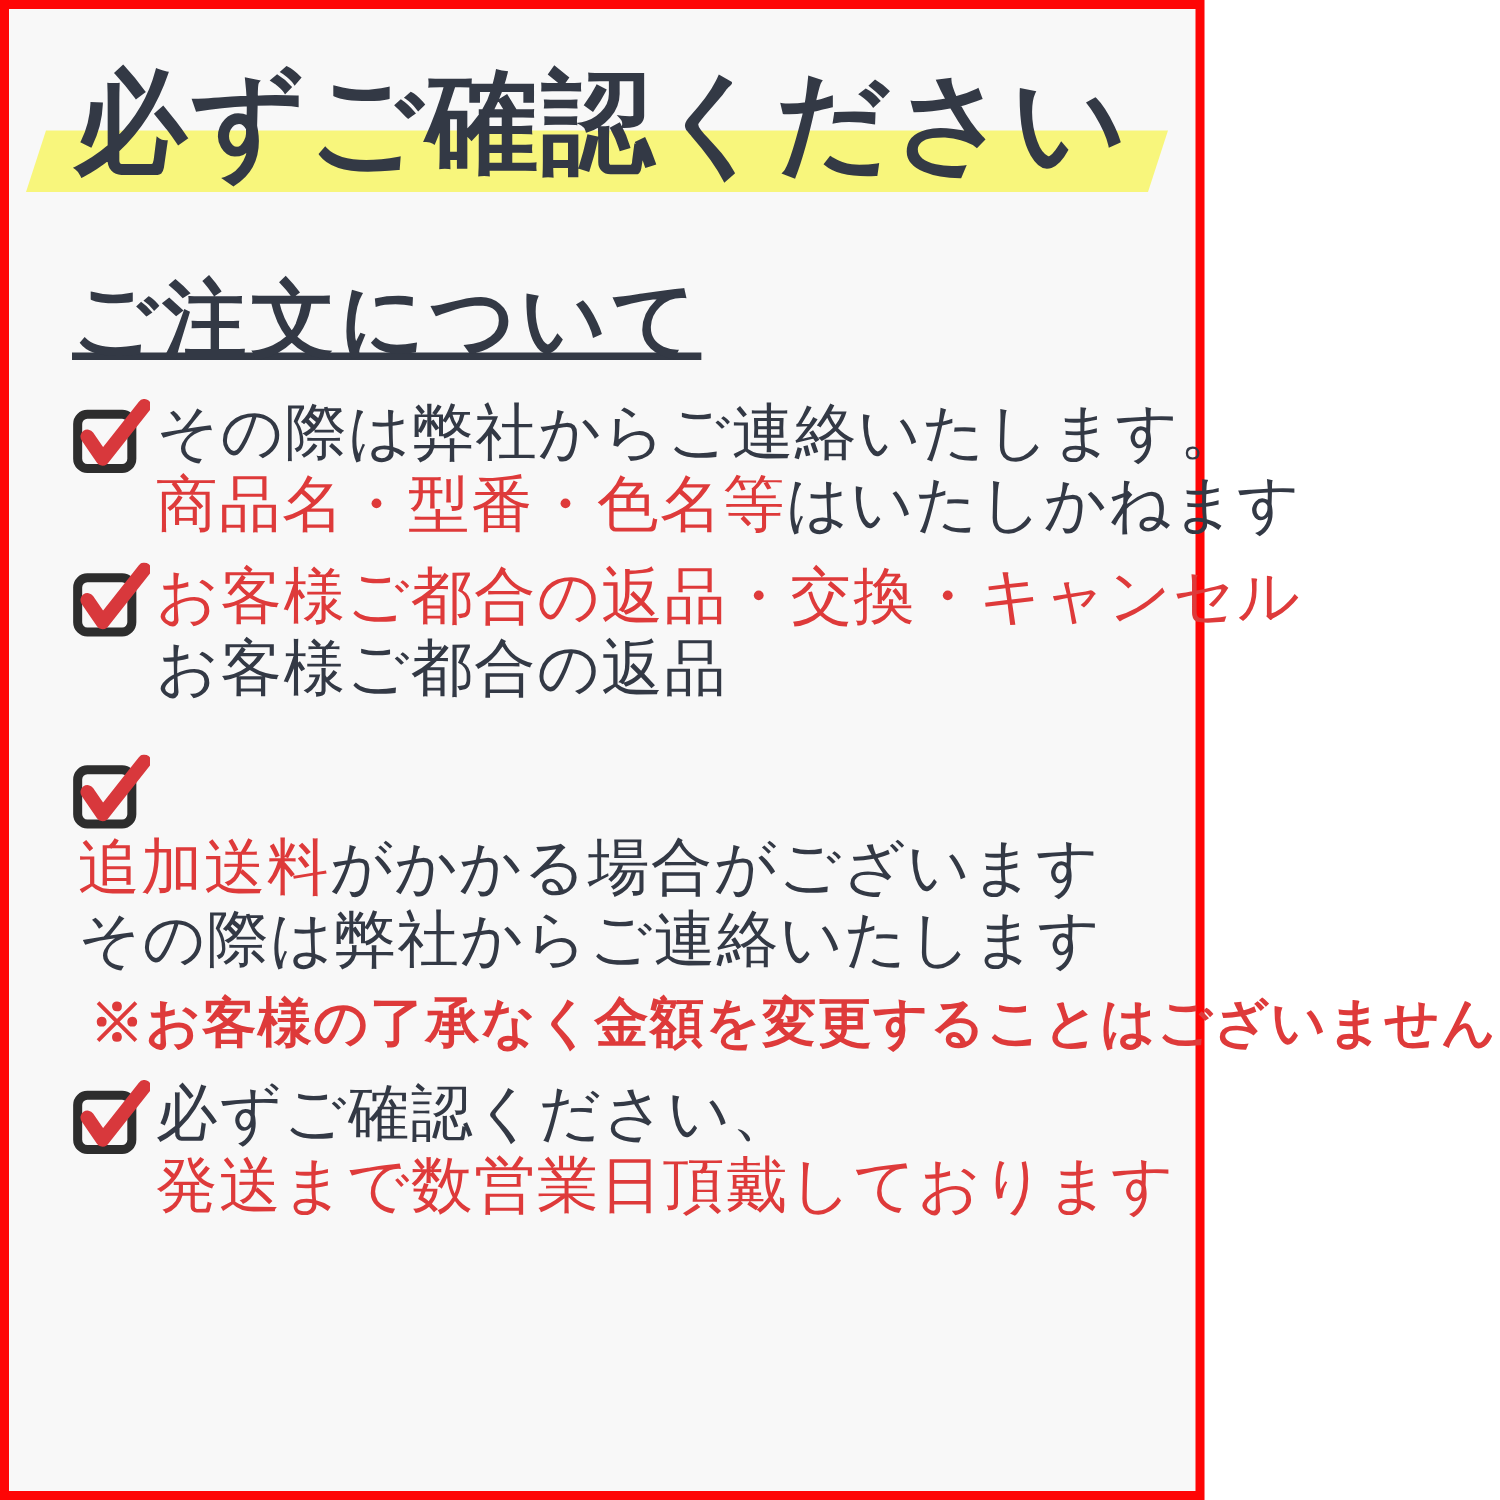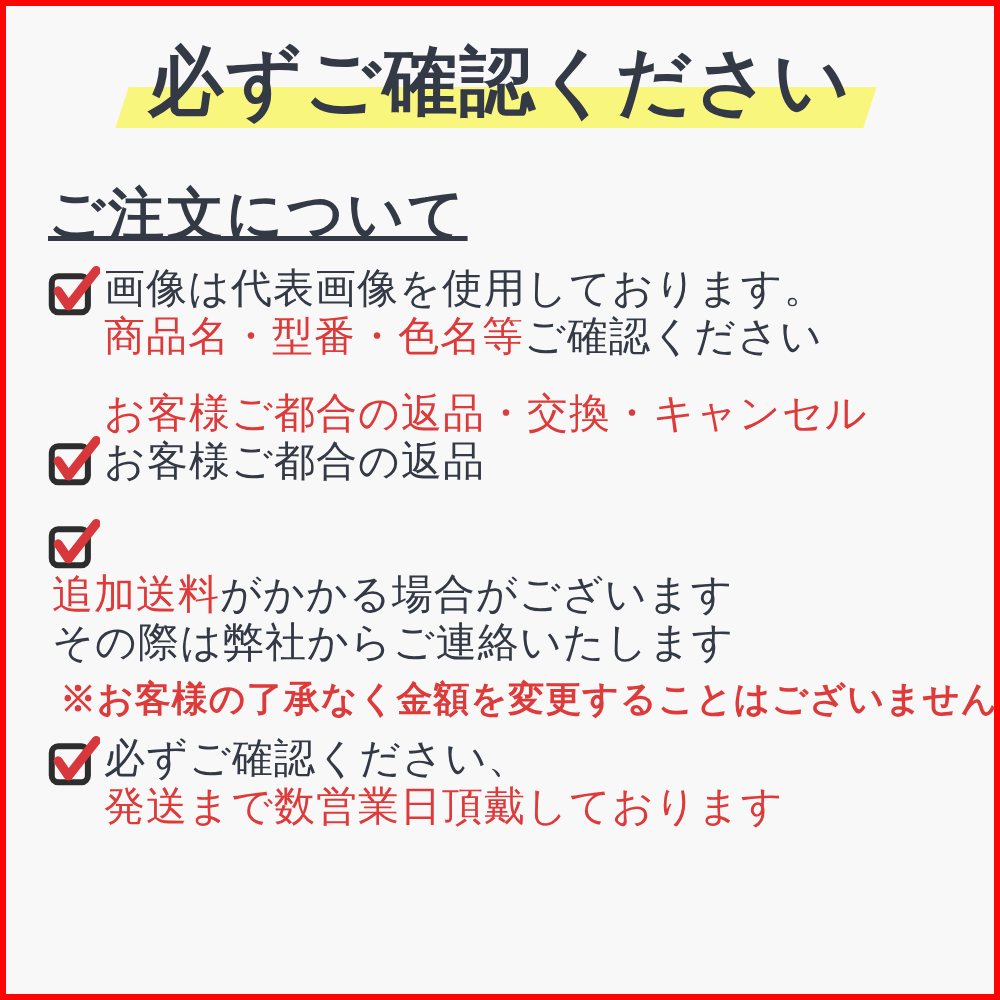--- a/index.html
+++ b/index.html
@@ -10,21 +10,21 @@
     --checkbox-outline:#2d2d2d;
     --page-bg:#f8f8f8;
   }
   *{margin:0;padding:0;box-sizing:border-box;}
   html,body{width:1000px;height:1000px;overflow:hidden;}
   body{
     font-family:"DejaVu Serif","Liberation Serif",serif;
     background:#fff;
   }
   .frame{
-    width:1000px;height:1000px;
+    width:803px;height:1000px;
     background:var(--page-bg,#f8f8f8);
     border:6px solid var(--border-red,#fe0505);
     position:relative;
   }
   
   .title-wrap{
     margin-top:34px;
     text-align:center;
   }
   .title{
@@ -60,21 +60,21 @@
     color:var(--text-dark,#333945);
     white-space:nowrap;
   }
   .heading-orders{margin-top:58px;text-decoration:underline;}
   .heading-stock{margin-top:28px;}
   .item{
     display:flex;
     align-items:flex-start;
   }
   .item-1{margin-top:20px;}
-  .item-2{margin-top:29px;align-items:flex-end;}
+  .item-2{margin-top:13px;}
   .item-3{margin-top:32px;flex-direction:column;}
   .item-4{margin-top:16px;}
   .item-5{margin-top:24px;}
   .checkbox{
     flex:0 0 52px;
     width:52px;height:50px;
     margin-top:1px;
   }
   .checkbox svg{display:block;}
   .lines{margin-left:4px;min-width:0;}
@@ -116,22 +116,22 @@
     <h2 class="section-heading heading-orders">ご注文について</h2>
 
     <div class="item item-1">
       <span class="checkbox">
         <svg viewBox="0 0 56 54" width="52" height="50" aria-hidden="true">
           <rect x="4" y="11" width="39" height="39" rx="7" fill="none" stroke="#2d2d2d" stroke-width="6.5"></rect>
           <path d="M11 27 L22 43 L52 5" fill="none" stroke="#d8383c" stroke-width="10" stroke-linecap="round" stroke-linejoin="round"></path>
         </svg>
       </span>
       <div class="lines">
-        <p class="line"><span class="seg-dark">画像は代表画像を使用しております。</span></p>
-        <p class="line"><span class="seg-red">商品名・型番・色名等</span><span class="seg-dark">ご確認ください</span></p>
+        <p class="line"><span class="seg-dark">その際は弊社からご連絡いたします。</span></p>
+        <p class="line"><span class="seg-red">商品名・型番・色名等</span><span class="seg-dark">はいたしかねます</span></p>
       </div>
     </div>
 
     <div class="item item-2">
       <span class="checkbox">
         <svg viewBox="0 0 56 54" width="52" height="50" aria-hidden="true">
           <rect x="4" y="11" width="39" height="39" rx="7" fill="none" stroke="#2d2d2d" stroke-width="6.5"></rect>
           <path d="M11 27 L22 43 L52 5" fill="none" stroke="#d8383c" stroke-width="10" stroke-linecap="round" stroke-linejoin="round"></path>
         </svg>
       </span>

